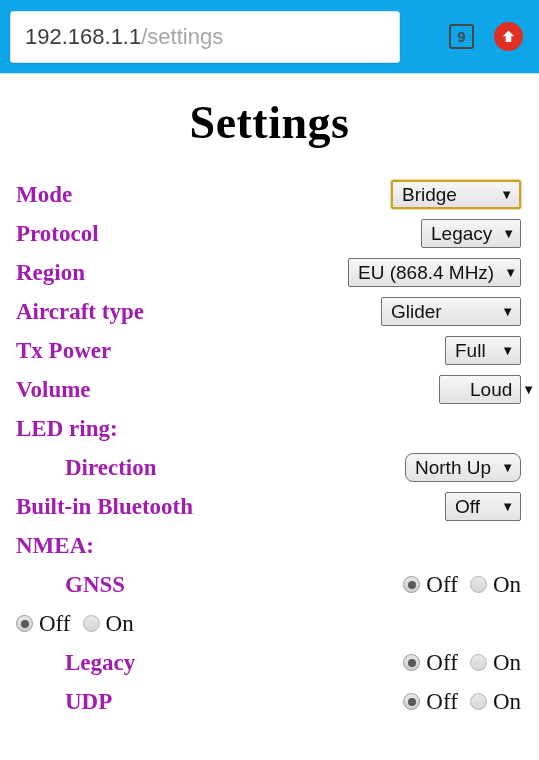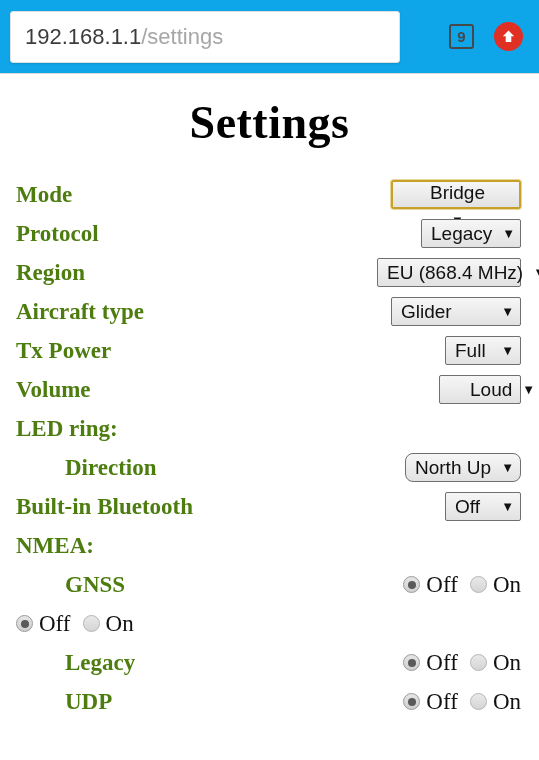--- a/index.html
+++ b/index.html
@@ -93,21 +93,21 @@
   .row {
     display: flex;
     align-items: center;
     justify-content: space-between;
     padding: 0 18px 0 16px;
     height: 39px;
   }
   .row-label {
     font-size: 23px;
     font-weight: bold;
-    color: #4d7c0f;
+    color: #a21caf;
     white-space: nowrap;
   }
   .row-label.indent { padding-left: 49px; }
   .row.section { height: 39px; }
 
   
   .select {
     display: inline-flex;
     align-items: center;
     justify-content: space-between;
@@ -119,31 +119,30 @@
     box-sizing: border-box;
     font-family: "Liberation Sans", sans-serif;
     font-size: 19px;
     color: #111111;
     white-space: nowrap;
     gap: 10px;
   }
   .select.focused {
     border: 2px solid #c8a12a;
     outline: 1px solid #e8d79a;
-    flex-direction: column;
   }
   .select .caret {
     font-size: 13px;
     line-height: 1;
     color: #111111;
   }
   .select.w-bridge  { width: 130px; }
   .select.w-legacy  { width: 100px; }
-  .select.w-region  { width: 144px; justify-content: space-between; }
-  .select.w-glider  { width: 130px; }
+  .select.w-region  { width: 173px; justify-content: space-between; }
+  .select.w-glider  { width: 140px; }
   .select.w-full    { width: 76px; }
   .select.w-loud    { width: 82px; padding-left: 30px; }
   .select.w-north   { width: 116px; border-radius: 8px; }
   .select.w-off     { width: 76px; }
 
   
   .radio-group {
     display: flex;
     align-items: center;
     gap: 12px;

